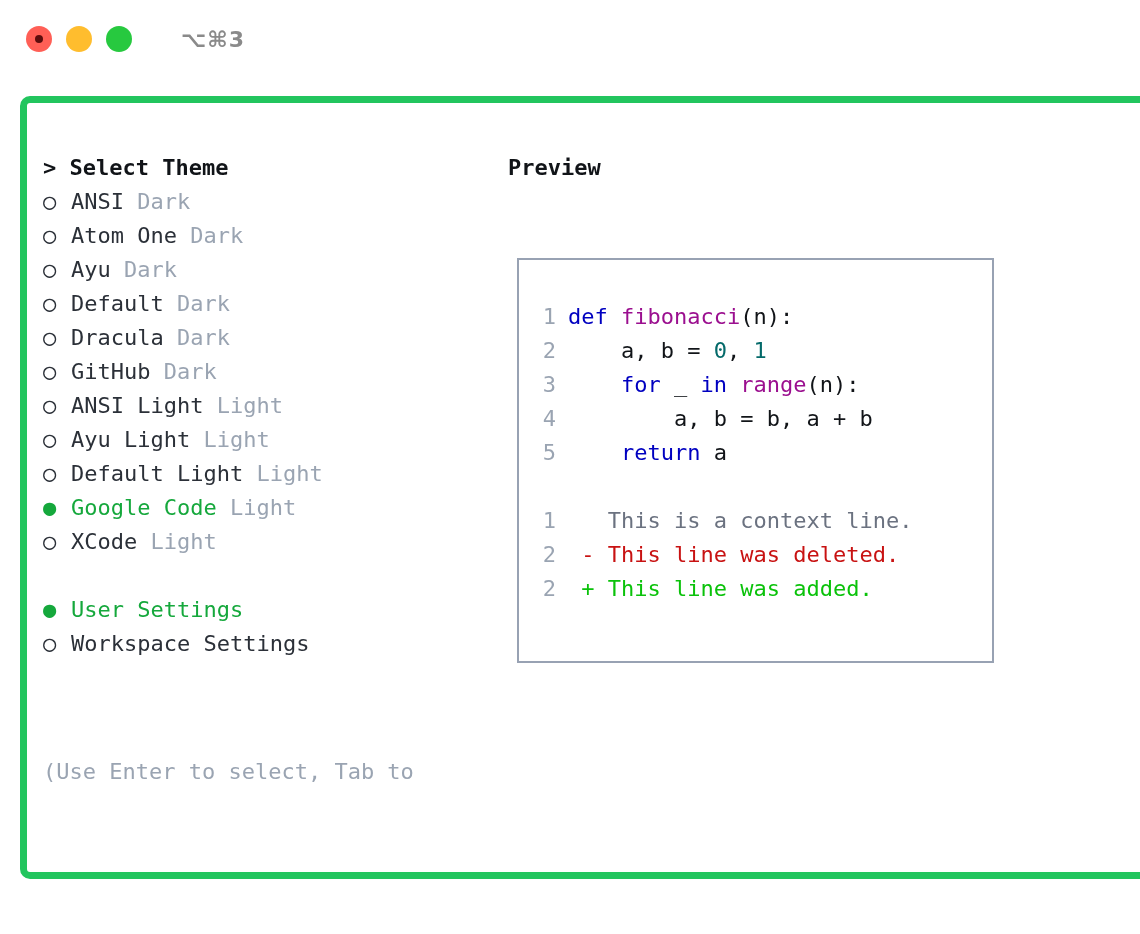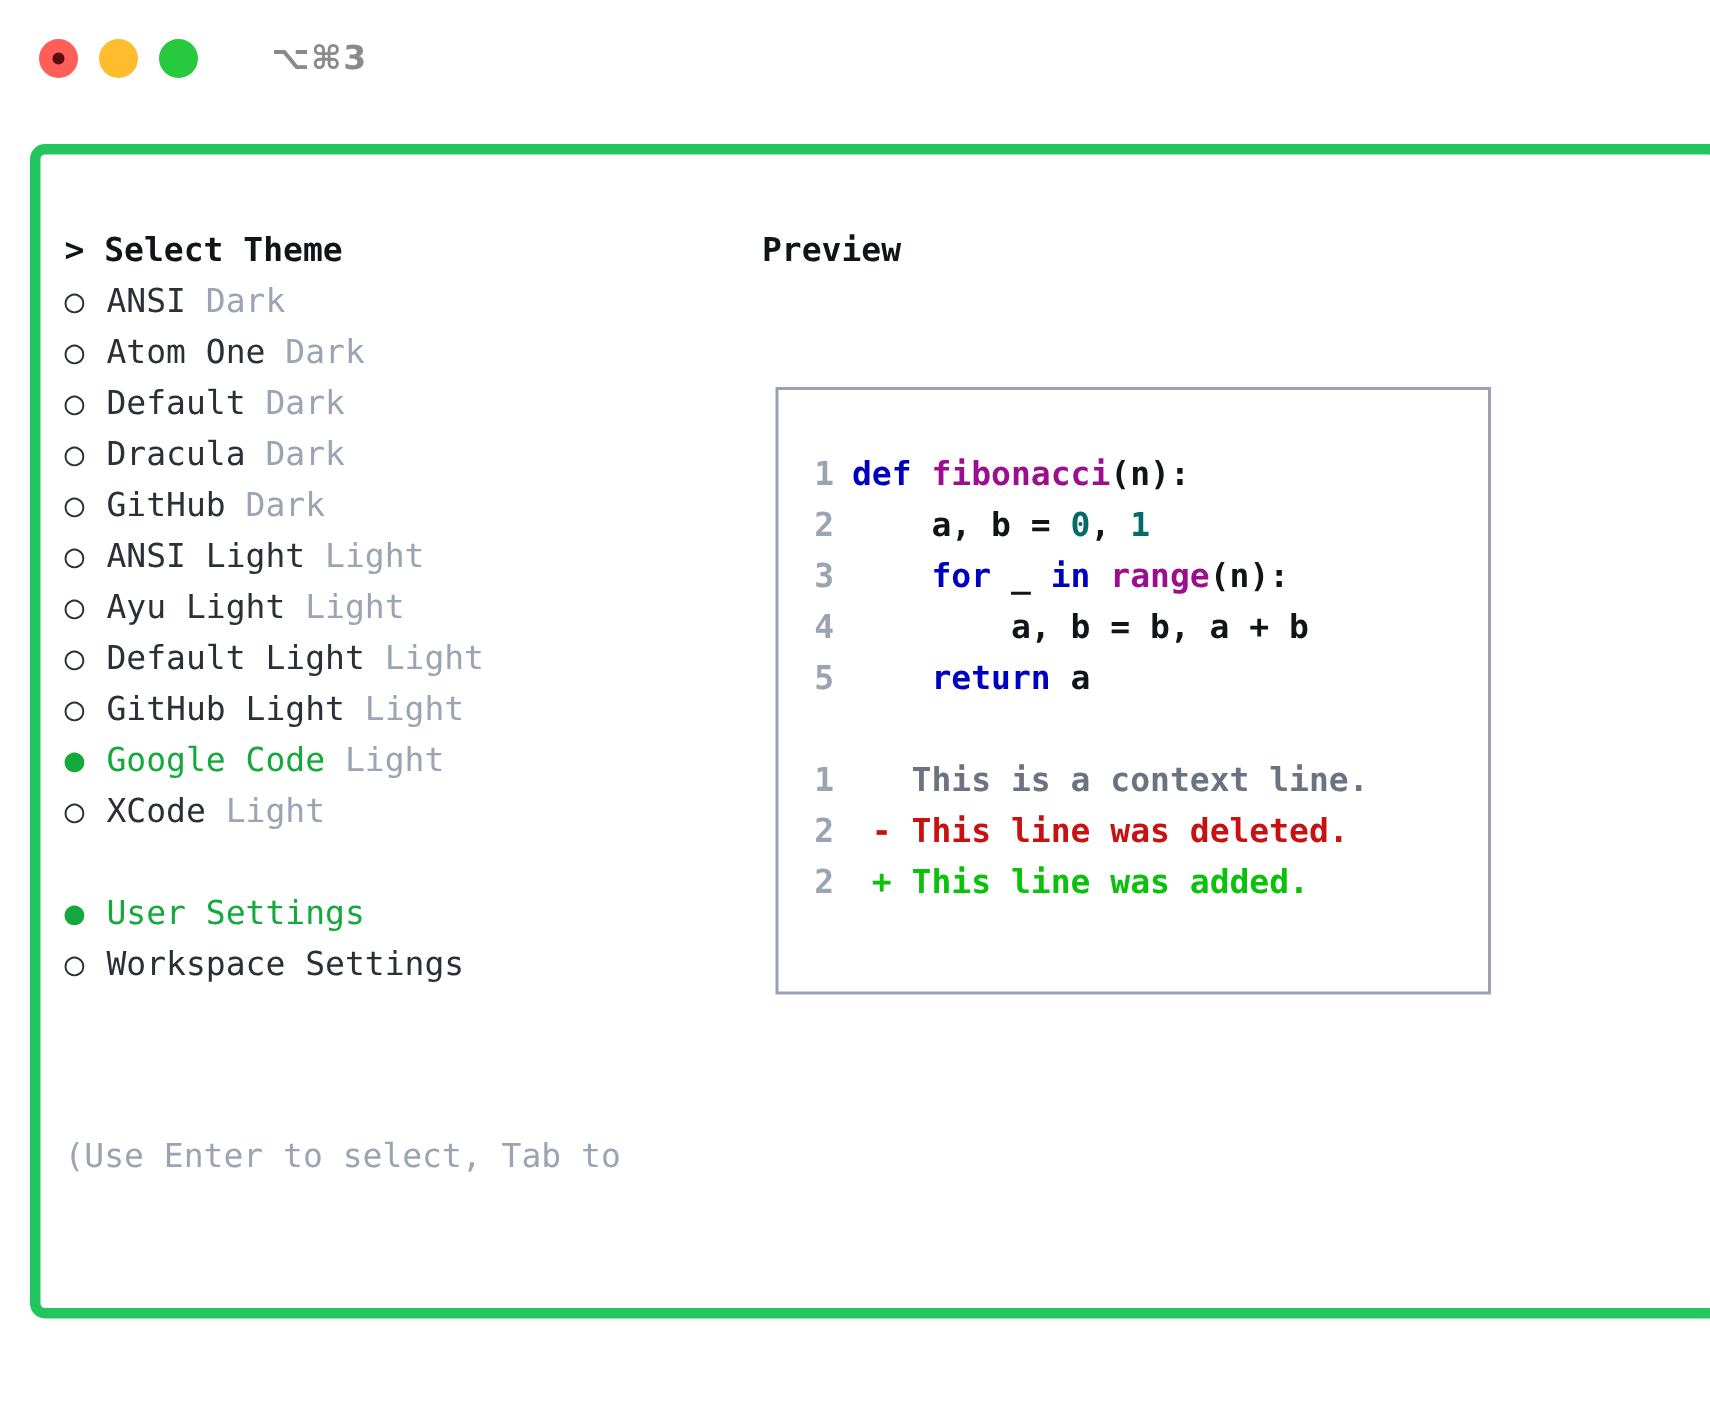--- a/index.html
+++ b/index.html
@@ -138,21 +138,20 @@
   }
   #preview-box {
     position: absolute;
     left: 9px;
     top: 107px;
     width: 477px;
     height: 405px;
     border: 2px solid #98a2b3;
     box-sizing: border-box;
     background: #ffffff;
-    font-weight: bold;
   }
   #code-area {
     position: absolute;
     left: 13px;
     top: 40px;
     font-size: 22px;
     line-height: 34px;
     white-space: pre;
   }
   .code-line { white-space: pre; }
@@ -183,27 +182,27 @@
 </div>
 
 <div id="window">
   <div id="columns">
 
     <div id="left-pane">
       <div class="section-title">&gt; Select Theme</div>
       <div id="theme-list">
           <div class="opt-row"><span class="marker">○</span><span class="opt-label">ANSI</span><span class="opt-mode"> Dark</span></div>
           <div class="opt-row"><span class="marker">○</span><span class="opt-label">Atom One</span><span class="opt-mode"> Dark</span></div>
+          <div class="opt-row"><span class="marker">○</span><span class="opt-label">Ayu</span><span class="opt-mode"> Dark</span></div>
           <div class="opt-row"><span class="marker">○</span><span class="opt-label">Default</span><span class="opt-mode"> Dark</span></div>
           <div class="opt-row"><span class="marker">○</span><span class="opt-label">Dracula</span><span class="opt-mode"> Dark</span></div>
           <div class="opt-row"><span class="marker">○</span><span class="opt-label">GitHub</span><span class="opt-mode"> Dark</span></div>
           <div class="opt-row"><span class="marker">○</span><span class="opt-label">ANSI Light</span><span class="opt-mode"> Light</span></div>
           <div class="opt-row"><span class="marker">○</span><span class="opt-label">Ayu Light</span><span class="opt-mode"> Light</span></div>
           <div class="opt-row"><span class="marker">○</span><span class="opt-label">Default Light</span><span class="opt-mode"> Light</span></div>
-          <div class="opt-row"><span class="marker">○</span><span class="opt-label">GitHub Light</span><span class="opt-mode"> Light</span></div>
           <div class="opt-row"><span class="marker sel">●</span><span class="opt-label sel">Google Code</span><span class="opt-mode"> Light</span></div>
           <div class="opt-row"><span class="marker">○</span><span class="opt-label">XCode</span><span class="opt-mode"> Light</span></div>
         </div>
 
       <div style="height:34px"></div>
 
       <div id="apply-list">
           <div class="opt-row"><span class="marker sel">●</span><span class="opt-label sel">User Settings</span></div>
           <div class="opt-row"><span class="marker">○</span><span class="opt-label">Workspace Settings</span></div>
         </div>

